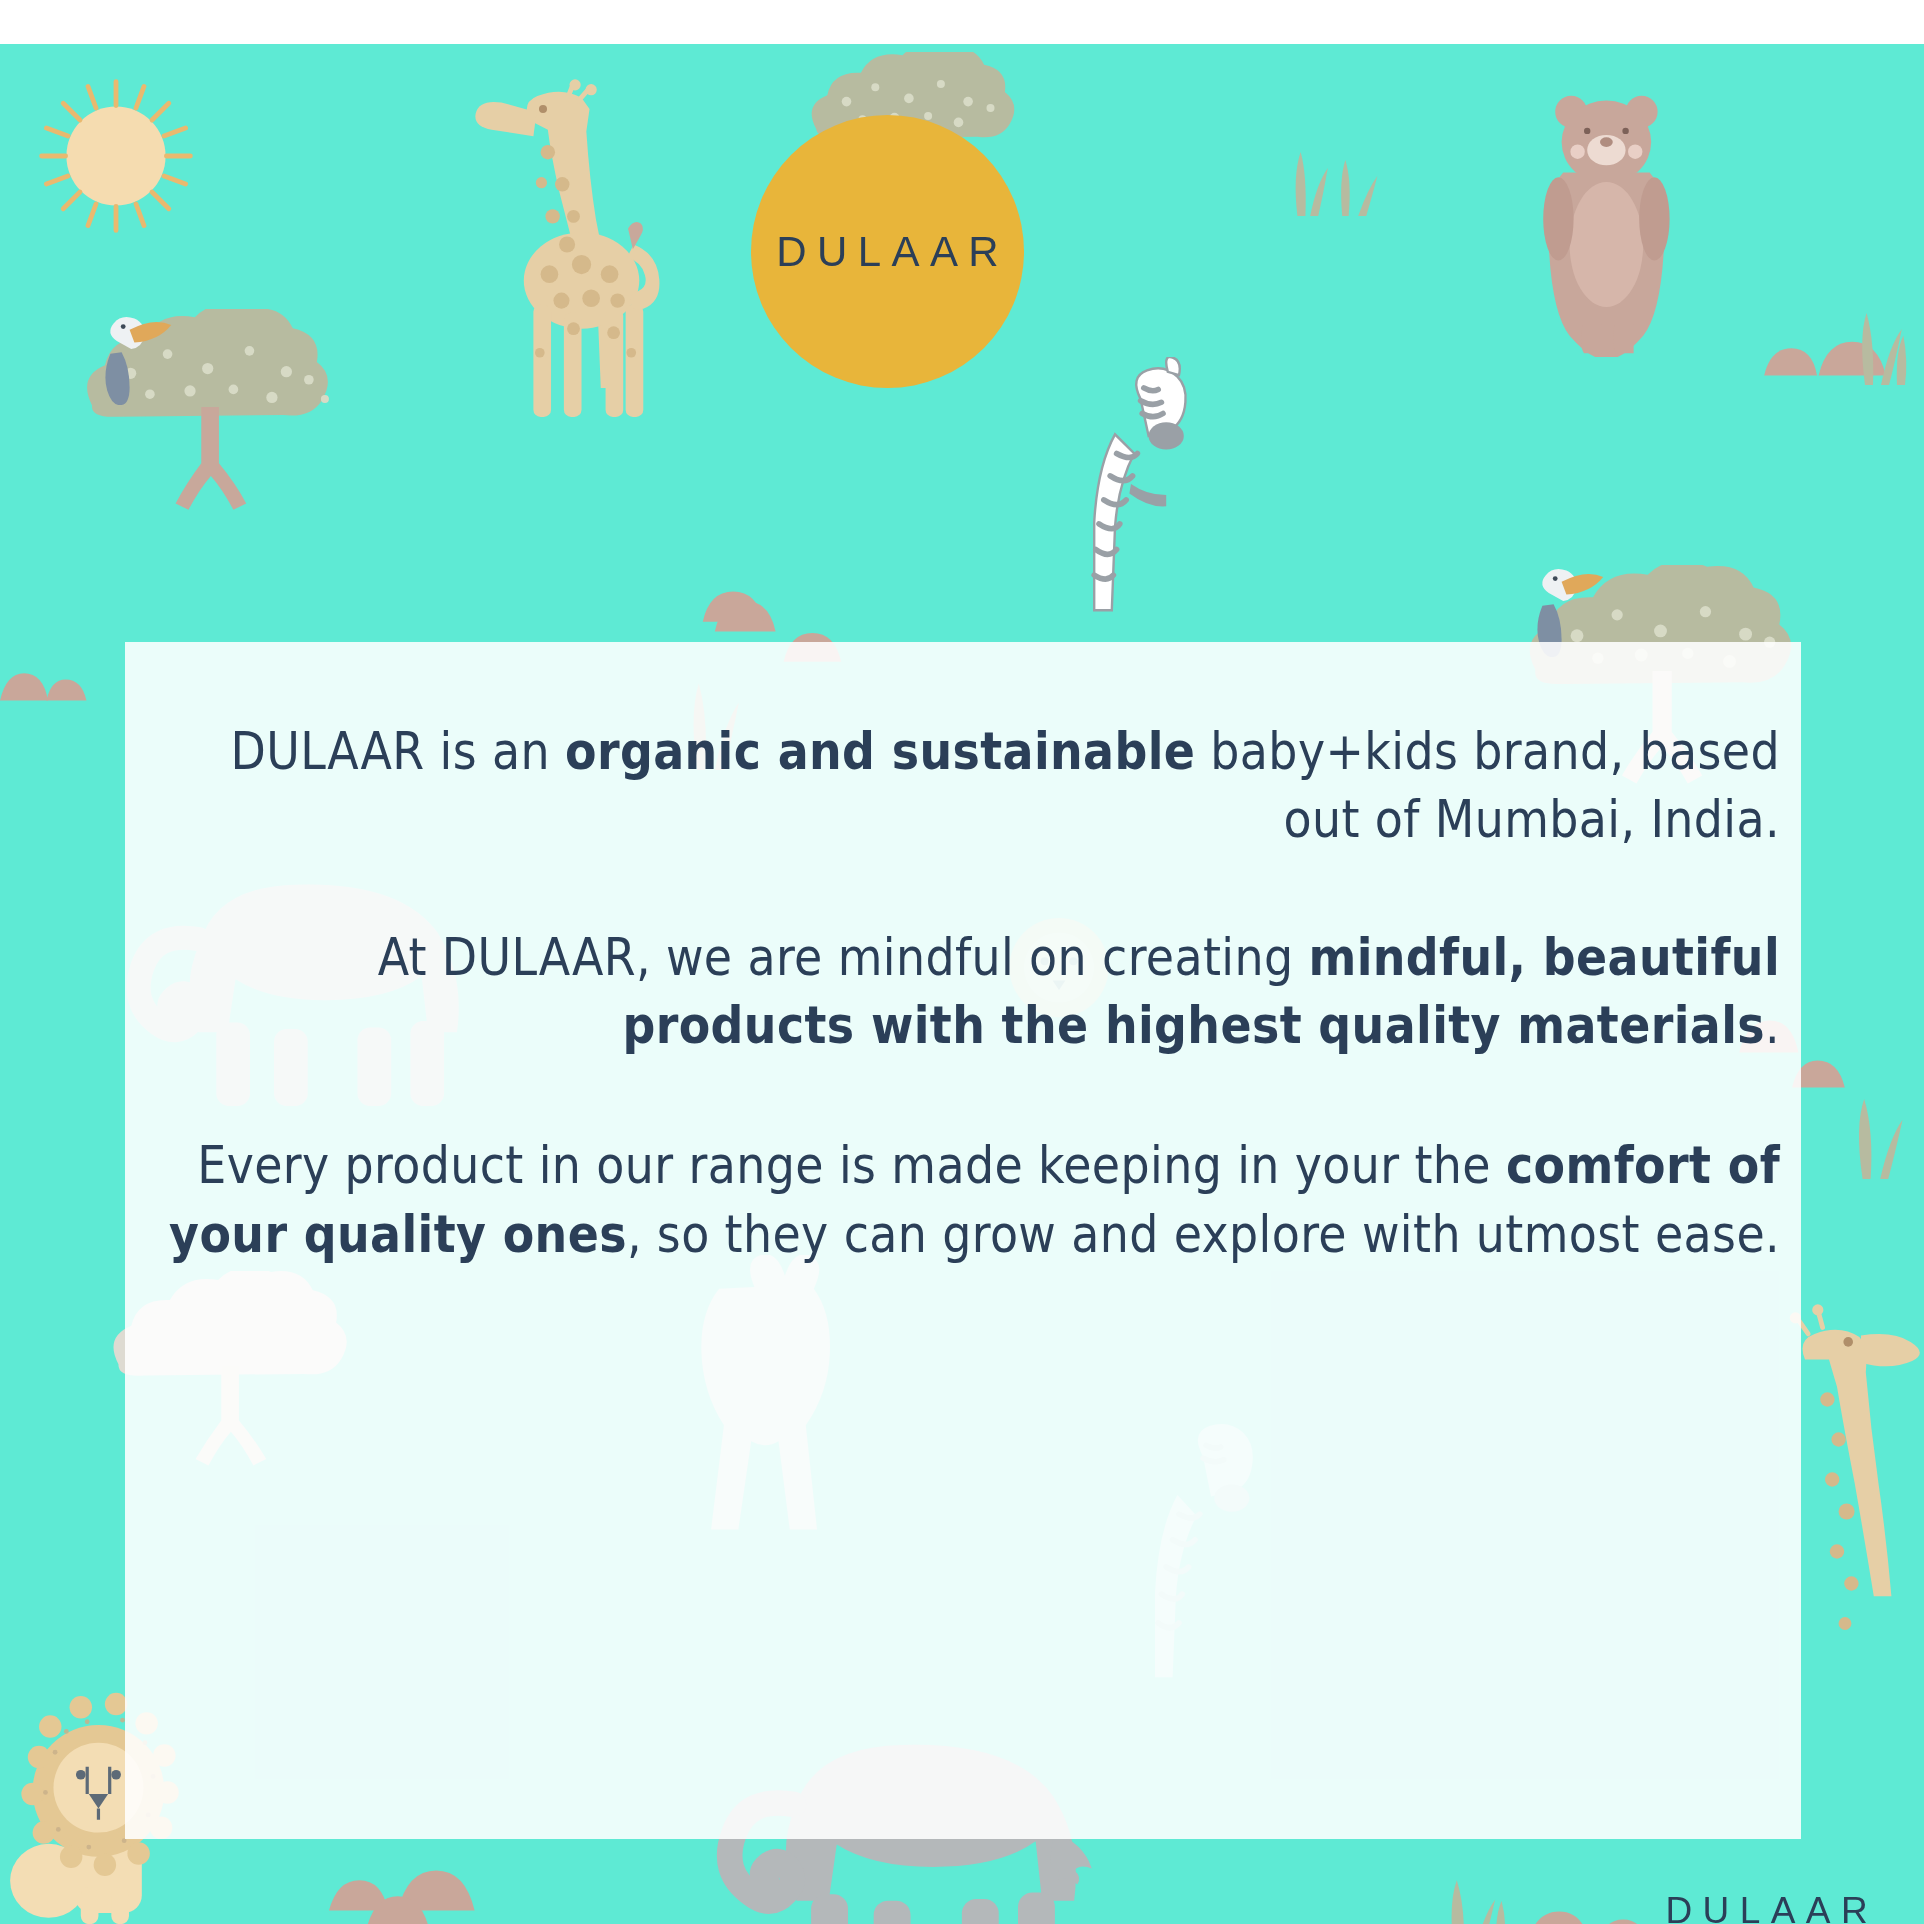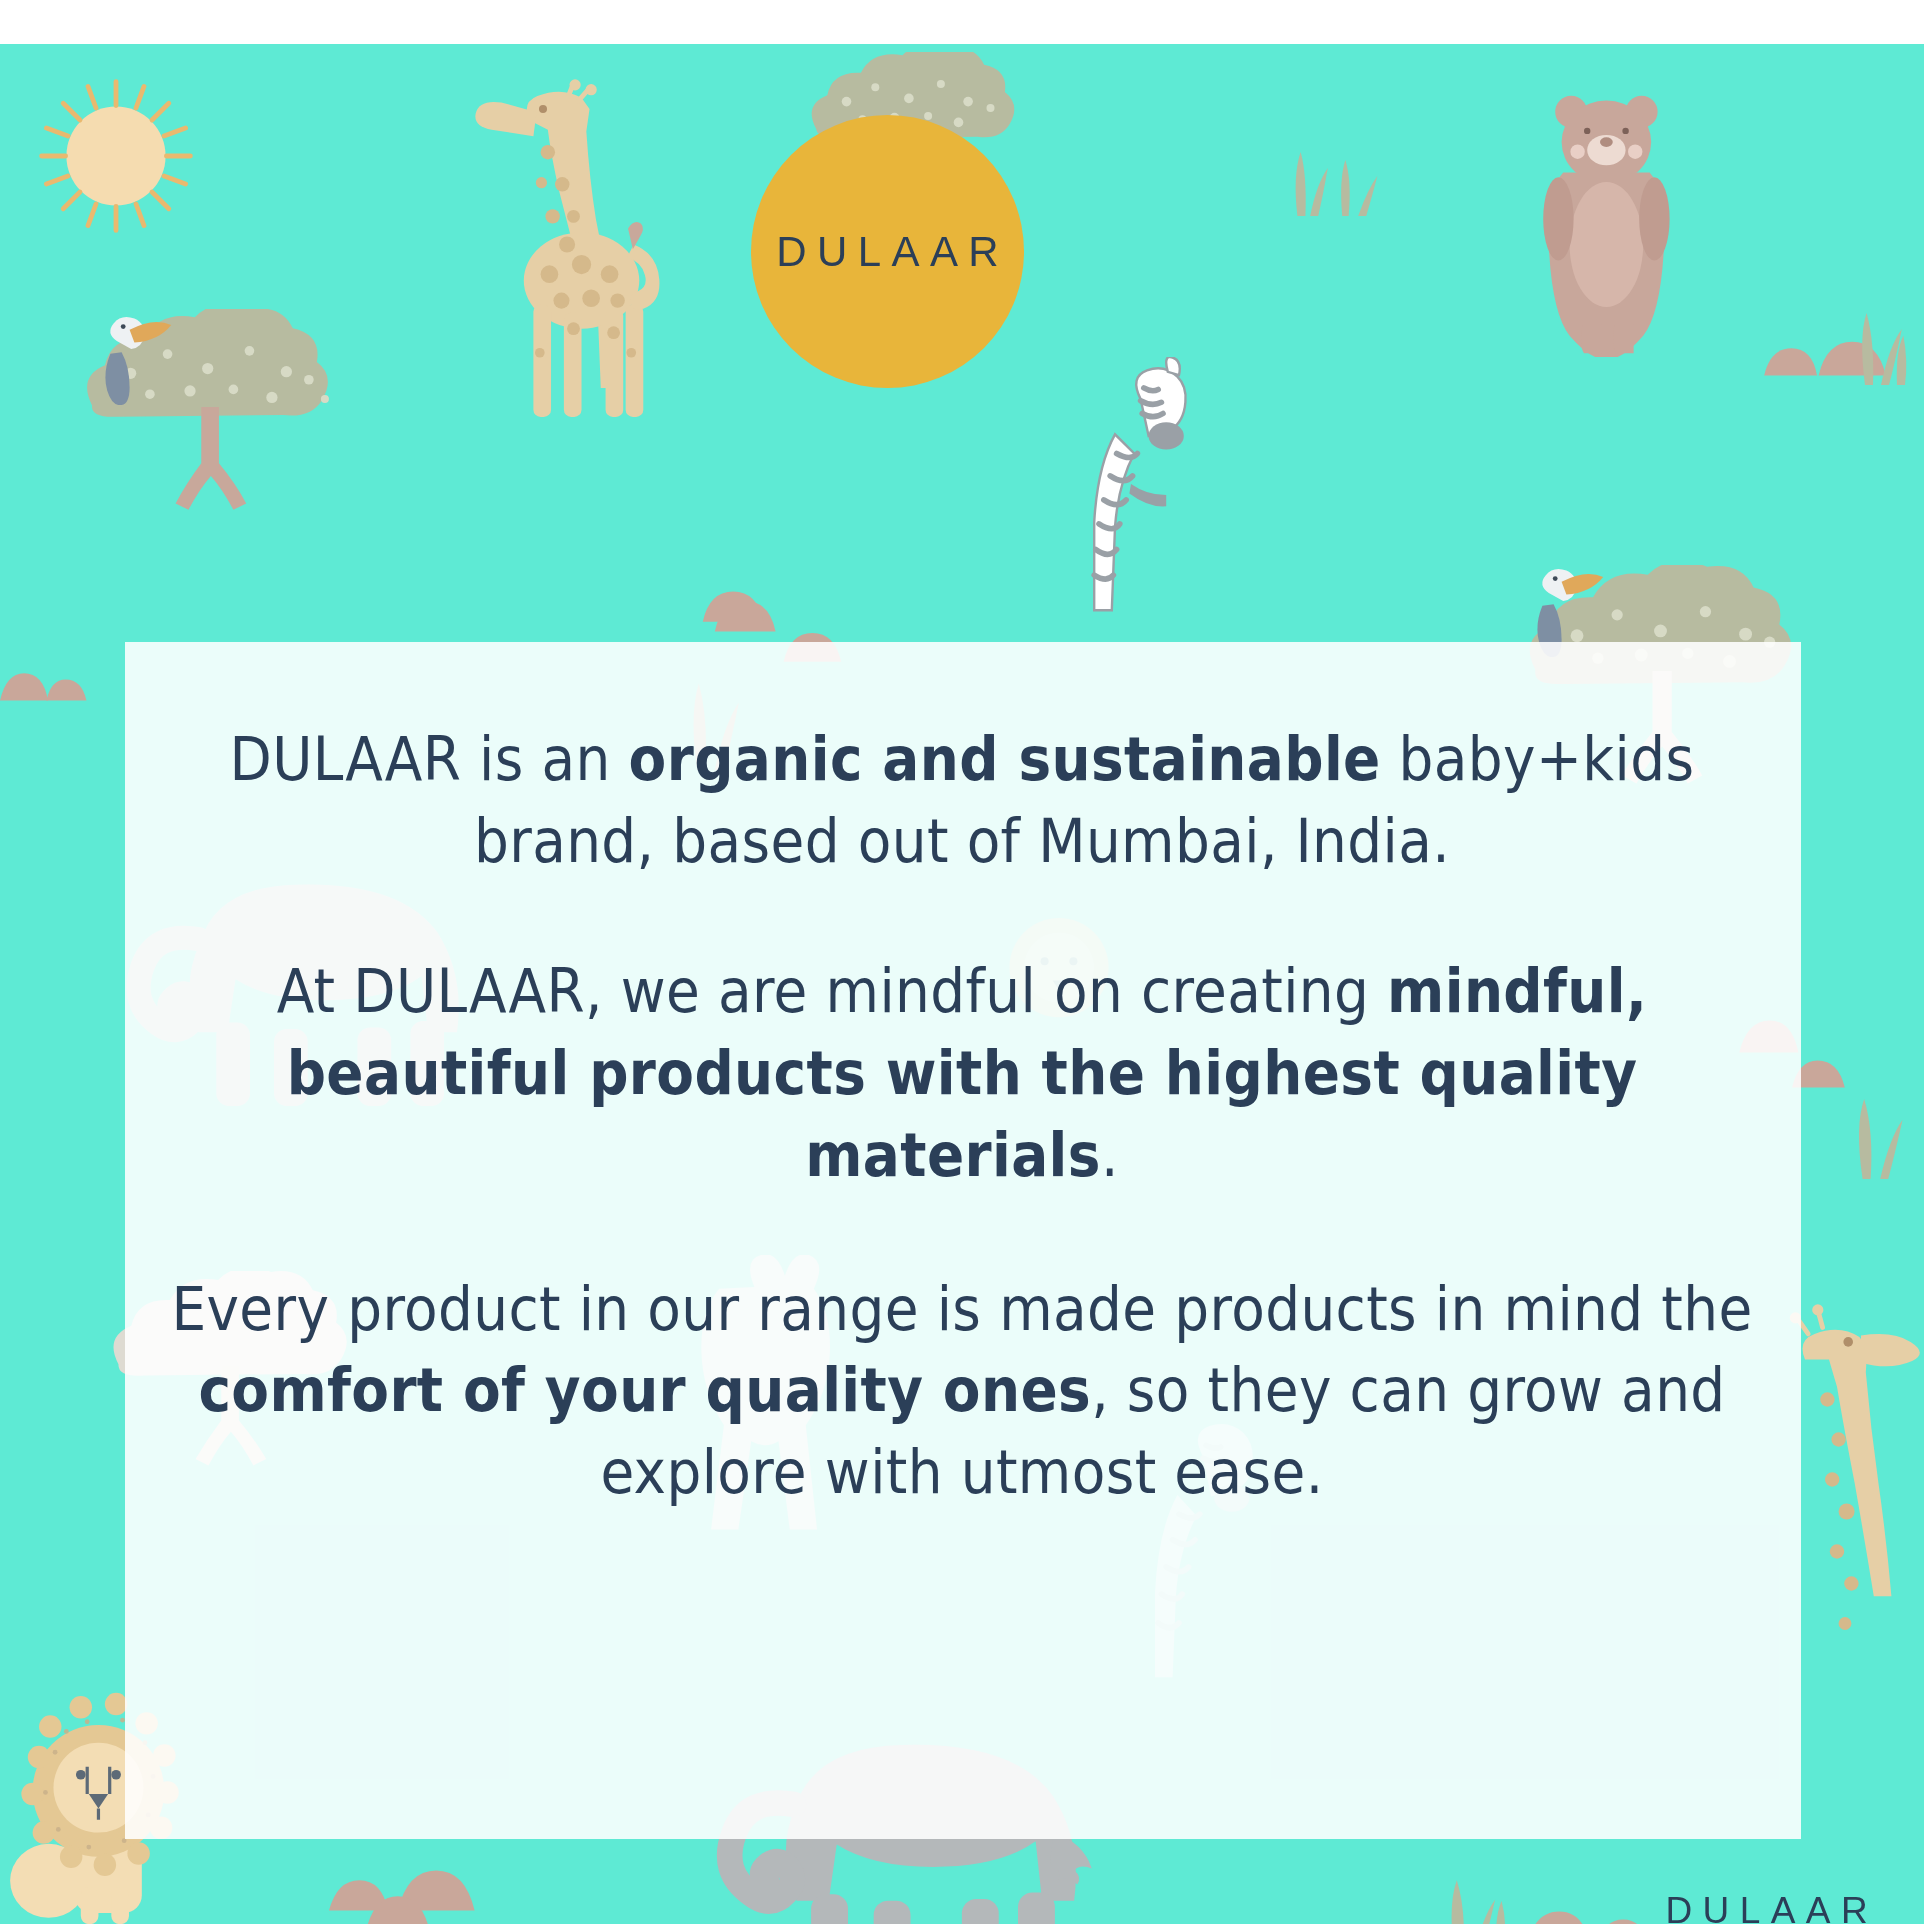--- a/index.html
+++ b/index.html
@@ -52,25 +52,26 @@
   #body-copy {
     position:absolute;
     left:144px; top:674px;
     width:1636px;
     text-align:center;
     color:#2b3f58;
     z-index:8;
     font-family:"DejaVu Sans Condensed","Liberation Sans", sans-serif;
   }
   .para {
-    font-size:61px;
+    font-size:51px;
     line-height:1.34;
     letter-spacing:0.4px;
     margin-bottom:55px;
     font-weight:400;
+    text-align:right;
   }
   .para:last-child { margin-bottom:0; }
   .para b { font-weight:700; }
   .para.p1 { margin-bottom:69px; }
   .para.p2 { margin-bottom:72px; }
 
   
   #footer-wordmark {
     position:absolute;
     right:47px; bottom:37px;
@@ -461,20 +462,20 @@
   </div>
 
   <div id="content-panel"></div>
 
   <div id="body-copy">
 
     <p class="para p1"><span>DULAAR is an </span><b>organic and sustainable</b><span> baby+kids brand, based out of Mumbai, India.</span></p>
 
     <p class="para p2"><span>At DULAAR, we are mindful on creating </span><b>mindful, beautiful products with the highest quality materials</b><span>.</span></p>
 
-    <p class="para p3"><span>Every product in our range is made products in mind the </span><b>comfort of your quality ones</b><span>, so they can grow and explore with utmost ease.</span></p>
+    <p class="para p3"><span>Every product in our range is made keeping in your the </span><b>comfort of your quality ones</b><span>, so they can grow and explore with utmost ease.</span></p>
 
   </div>
 
   <div id="footer-wordmark">DULAAR</div>
 
 </div>
 
 
 </body></html>

